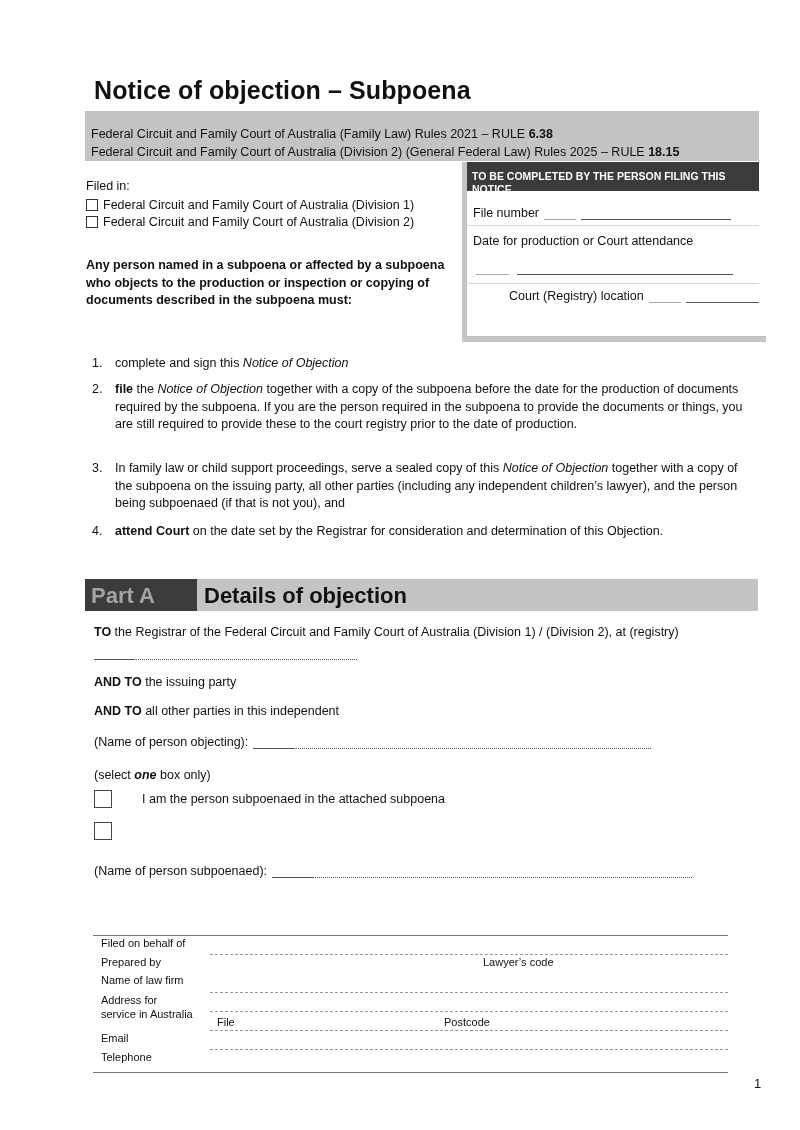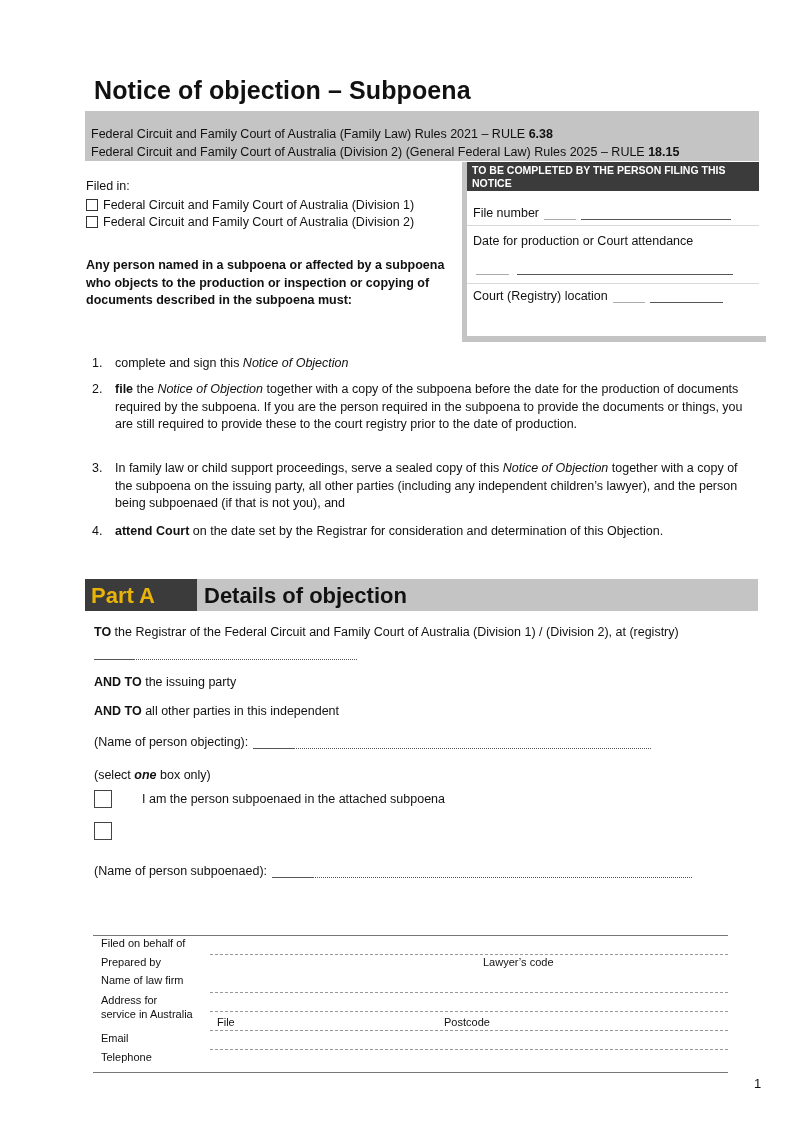--- a/index.html
+++ b/index.html
@@ -10,33 +10,33 @@
   .abs { position: absolute; }
   .title { left: 94px; top: 76px; font-size: 25px; font-weight: bold; letter-spacing: 0.1px; }
   .rules-band { left: 85px; top: 111px; width: 674px; height: 50px; background: #c4c4c4; }
   .rules-line { left: 91px; font-size: 12.5px; white-space: nowrap; }
   .filed-in-label { left: 86px; top: 179px; font-size: 12.5px; }
   .checkbox-row { left: 86px; display: flex; align-items: center; font-size: 12.5px; white-space: nowrap; }
   .cb-small { width: 12px; height: 12px; border: 1px solid #333; margin-right: 5px; background: #fff; box-sizing: border-box; }
   .intro-bold { left: 86px; top: 257px; width: 360px; font-weight: bold; font-size: 12.5px; line-height: 17.5px; }
 
   .filing-box { left: 462px; top: 162px; width: 304px; height: 180px; border-left: 5px solid #c4c4c4; border-bottom: 6px solid #c4c4c4; box-sizing: border-box; }
-  .filing-head { left: 467px; top: 162px; width: 292px; height: 29px; background: #3b3b3b; color: #fff; font-weight: bold; font-size: 10.5px; line-height: 13px; padding: 2px 5px; box-sizing: border-box; }
+  .filing-head { left: 467px; top: 162px; width: 292px; height: 29px; background: #3b3b3b; color: #fff; font-weight: bold; font-size: 10.5px; line-height: 13px; padding: 8px 5px; box-sizing: border-box; }
   .filing-sep { left: 467px; width: 292px; height: 1px; background: #d8d8d8; }
   .filing-field { left: 473px; font-size: 12.5px; white-space: nowrap; display: flex; align-items: flex-end; }
   .uline { display: inline-block; border-bottom: 1px solid #555; height: 12px; margin-left: 5px; }
   .uline.gray { border-bottom-color: #aaa; }
 
   .list { left: 92px; width: 660px; }
   .li { position: absolute; left: 0; width: 660px; display: flex; font-size: 12.5px; line-height: 17.5px; }
   .li .num { width: 23px; flex: none; }
   .li .txt { flex: 1; }
 
   .part-bar { left: 85px; top: 579px; width: 673px; height: 32px; background: #c4c4c4; }
-  .part-label { left: 85px; top: 579px; width: 112px; height: 32px; background: #3b3b3b; color: #eab308; font-size: 22px; font-weight: bold; line-height: 33px; padding-left: 6px; box-sizing: border-box; }
+  .part-label { left: 85px; top: 579px; width: 112px; height: 32px; background: #3b3b3b; color: #a3a3a3; font-size: 22px; font-weight: bold; line-height: 33px; padding-left: 6px; box-sizing: border-box; }
   .part-title { left: 204px; top: 579px; font-size: 22px; font-weight: bold; line-height: 33px; }
 
   .body-line { left: 94px; font-size: 12.5px; white-space: nowrap; }
   .dotted-fill { display: inline-block; border-bottom: 1px dotted #555; height: 12px; }
   .solid-fill { display: inline-block; border-bottom: 1px solid #555; height: 12px; }
   .cb-large { width: 18px; height: 18px; border: 1px solid #444; background: #fff; box-sizing: border-box; }
 
   .footer-top { left: 93px; top: 935px; width: 635px; height: 1px; background: #777; }
   .footer-bottom { left: 93px; top: 1072px; width: 635px; height: 1px; background: #777; }
   .footer-label { left: 101px; font-size: 11px; white-space: nowrap; }
@@ -74,21 +74,21 @@
   <span class="uline gray" style="width:32px;"></span>
   <span class="uline" style="width:150px;"></span>
 </div>
 <div class="abs filing-sep" style="top:225px;"></div>
 <div class="abs filing-field" style="top:234px;">Date for production or Court attendance</div>
 <div class="abs filing-field" style="top:262px;">
   <span class="uline gray" style="width:33px;margin-left:3px;"></span>
   <span class="uline" style="width:216px;margin-left:8px;"></span>
 </div>
 <div class="abs filing-sep" style="top:283px;"></div>
-<div class="abs filing-field" style="top:289px;">
+<div class="abs filing-field" style="top:289px;margin-left:36px;">
   <span>Court (Registry) location</span>
   <span class="uline gray" style="width:32px;"></span>
   <span class="uline" style="width:73px;"></span>
 </div>
 
 <div class="abs list" style="top:355px;">
   <div class="li" style="top:0;">
     <span class="num">1.</span>
     <span class="txt"><span>complete and sign this </span><i>Notice of Objection</i></span>
   </div>

